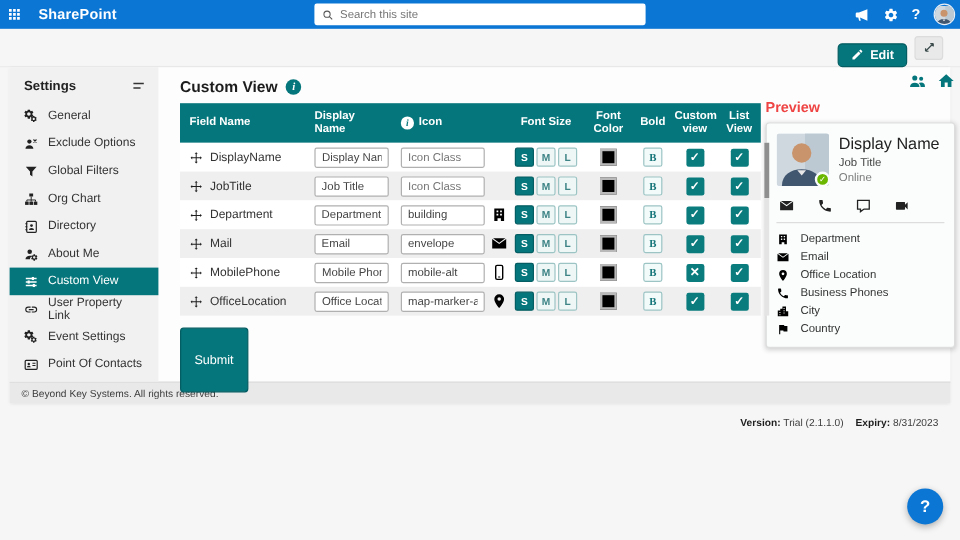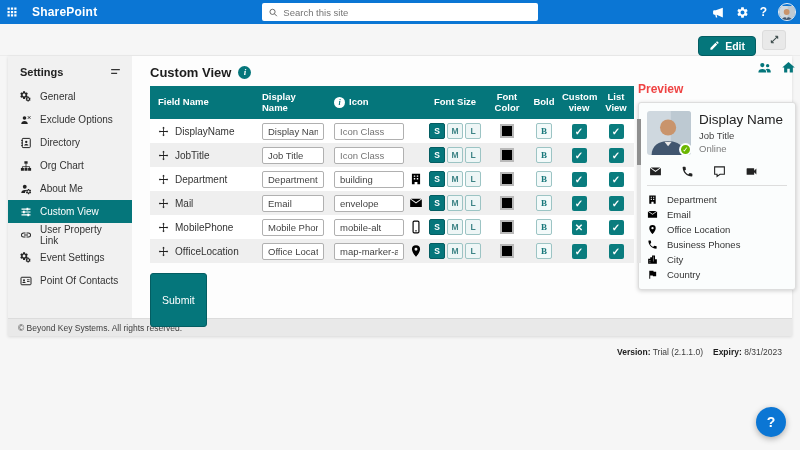--- a/index.html
+++ b/index.html
@@ -286,29 +286,35 @@
           <span>General</span>
         </div>
       <div class="side-item">
           <svg class="si ic">
             <use href="#user-x-icon"></use>
           </svg>
           <span>Exclude Options</span>
         </div>
       <div class="side-item">
           <svg class="si ic">
+            <use href="#filter-icon"></use>
+          </svg>
+          <span>Global Filters</span>
+        </div>
+      <div class="side-item">
+          <svg class="si ic">
+            <use href="#sitemap-icon"></use>
+          </svg>
+          <span>Org Chart</span>
+        </div>
+      <div class="side-item">
+          <svg class="si ic">
             <use href="#address-book-icon"></use>
           </svg>
           <span>Directory</span>
-        </div>
-      <div class="side-item">
-          <svg class="si ic">
-            <use href="#sitemap-icon"></use>
-          </svg>
-          <span>Org Chart</span>
         </div>
       <div class="side-item">
           <svg class="si ic">
             <use href="#user-gear-icon"></use>
           </svg>
           <span>About Me</span>
         </div>
       <div class="side-item active">
           <svg class="si ic">
             <use href="#sliders-icon"></use>

